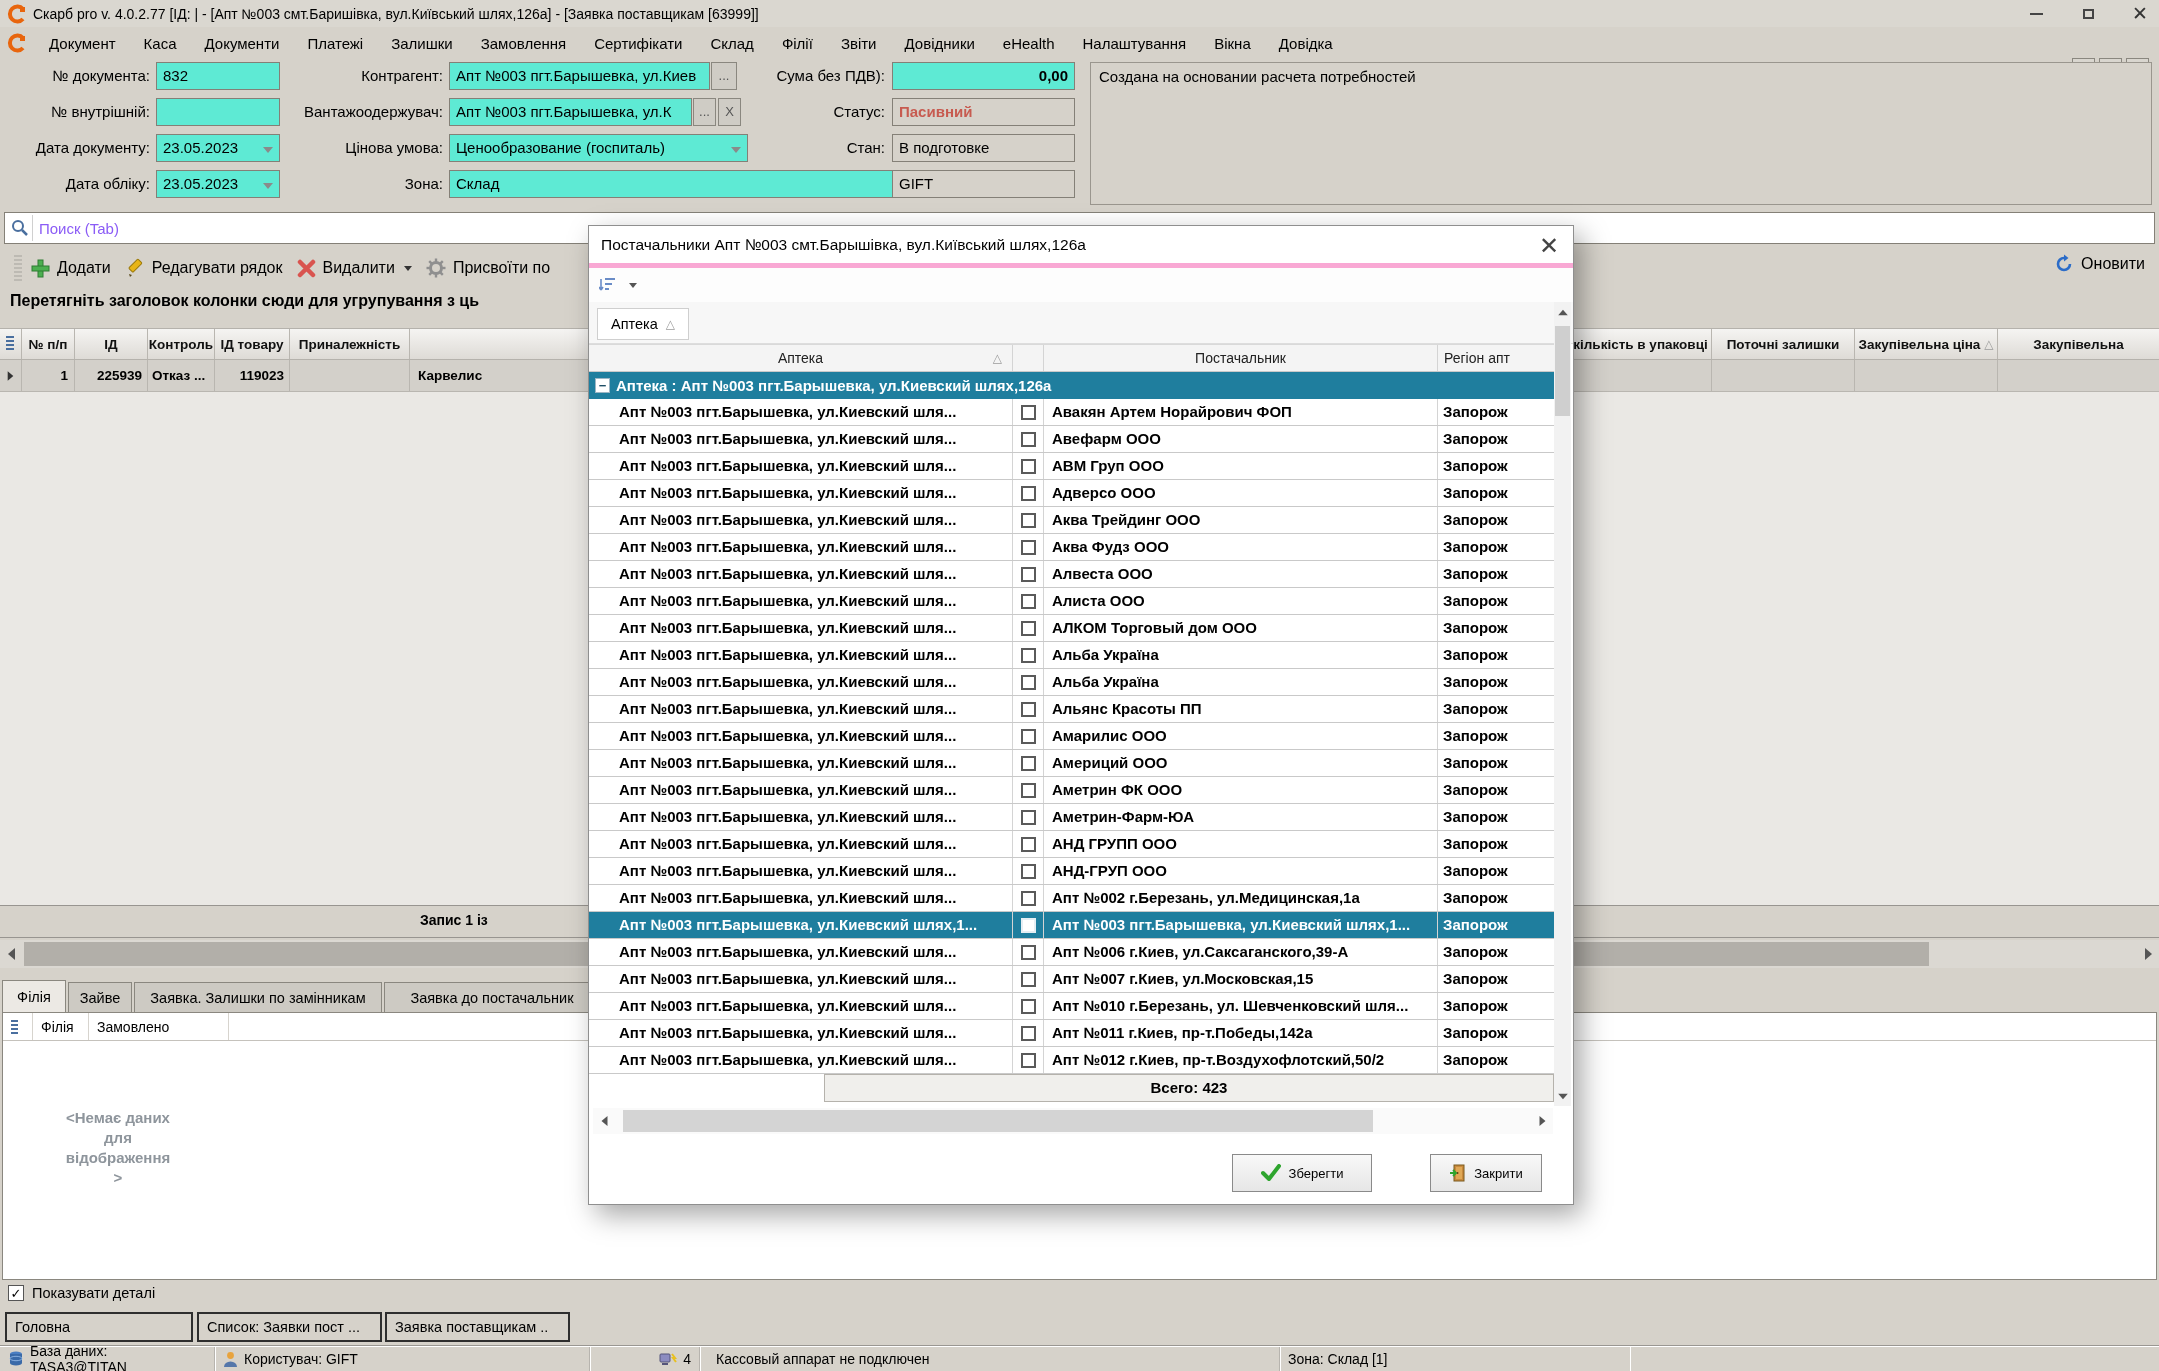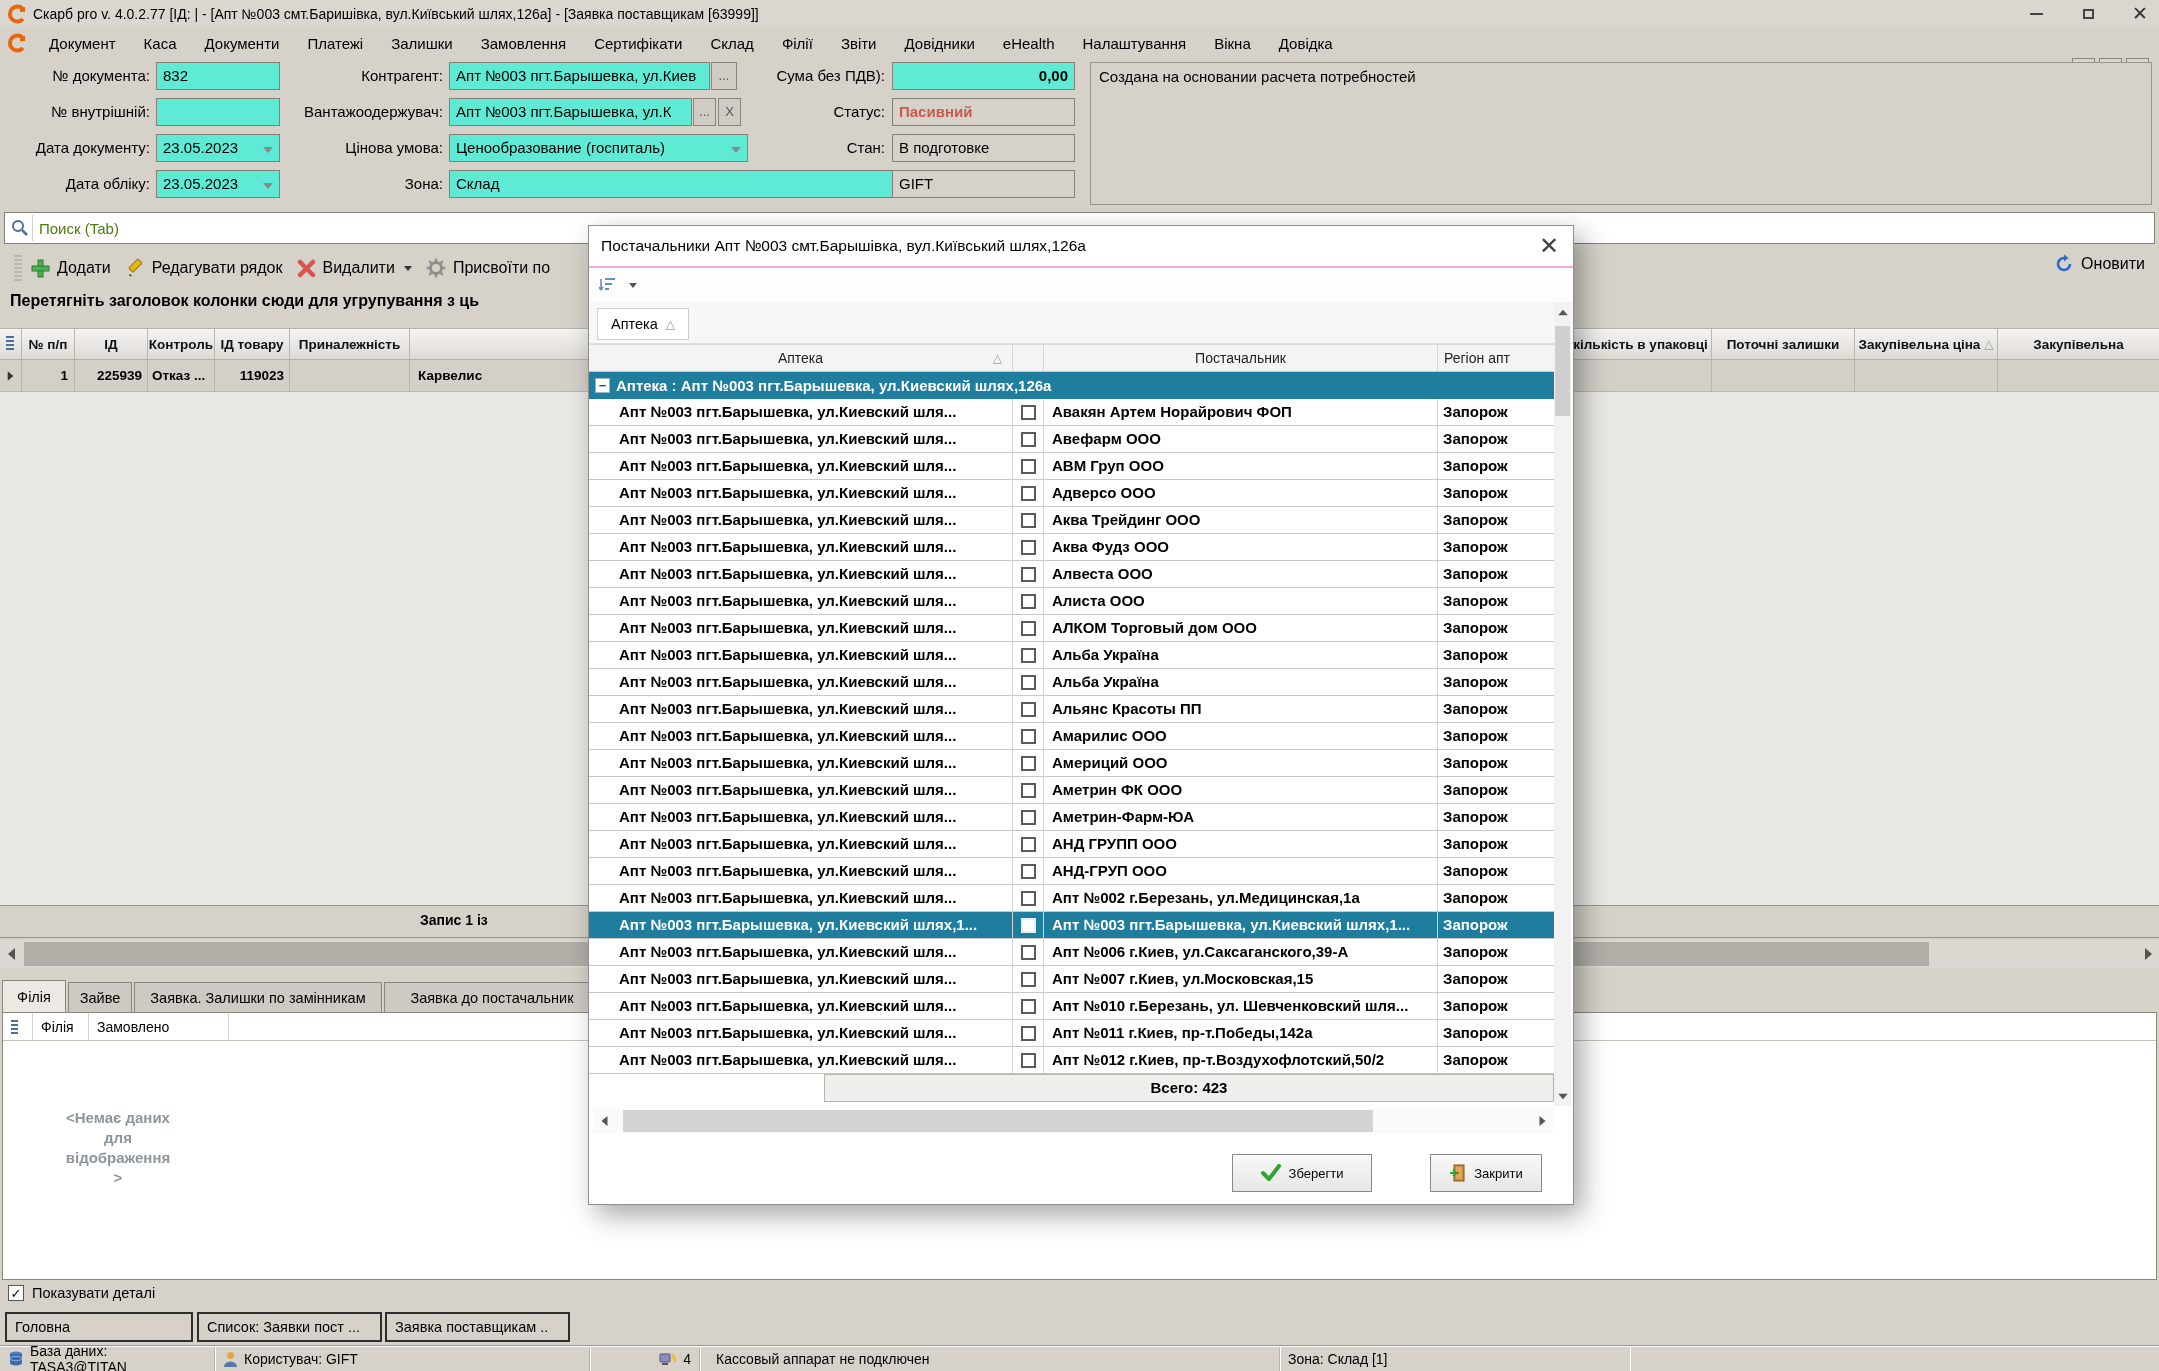--- a/index.html
+++ b/index.html
@@ -27,21 +27,21 @@
   .box { position:absolute; height:28px; line-height:26px; background:#5eead4; border:1px solid #848077; padding:0 6px; font-size:15px; white-space:nowrap; overflow:hidden; }
   .box.gray { background:#d6d2ca; }
   .box.bold { font-weight:bold; }
   .chev { position:absolute; right:6px; top:12px; width:0; height:0; border-left:5px solid transparent; border-right:5px solid transparent; border-top:6px solid #8a8a8a; }
   .smallbtn { position:absolute; height:28px; background:#cfccc5; border:1px solid #8a877f; text-align:center; line-height:26px; font-size:13px; color:#555; }
   .note { position:absolute; left:1090px; top:62px; width:1062px; height:143px; background:#d6d2ca; border:1px solid #9a968e; padding:5px 8px; font-size:15px; }
 
   
   .searchwrap { position:absolute; left:4px; top:212px; width:2151px; height:32px; background:#fff; border:1px solid #848077; display:flex; align-items:center; }
   .searchicon { width:26px; height:26px; margin-left:2px; border-right:1px solid #d0d0d0; display:flex; align-items:center; justify-content:center; }
-  .searchph { color:#4d7c0f; font-size:15px; margin-left:6px; }
+  .searchph { color:#8b5cf6; font-size:15px; margin-left:6px; }
   .toolbar { position:absolute; left:0; top:250px; width:100%; height:36px; display:flex; align-items:center; gap:14px; padding-left:14px; }
   .tbtn { display:flex; align-items:center; gap:7px; font-size:16px; white-space:nowrap; }
   .gripdots { width:8px; height:26px; background:repeating-linear-gradient(#bdbab3 0 2px, #d6d2ca 2px 4px); margin-right:-6px;}
   .caret { width:0;height:0;border-left:4px solid transparent;border-right:4px solid transparent;border-top:5px solid #333; margin-left:2px;}
   .refreshbtn { position:absolute; right:14px; top:4px; display:flex; align-items:center; gap:7px; font-size:16px; }
   .grouphint { position:absolute; left:10px; top:292px; font-size:16px; font-weight:bold; white-space:nowrap; }
 
   
   .gridheader { position:absolute; left:0; top:328px; width:100%; height:32px; background:linear-gradient(#f5f4f2,#dedbd6); border-top:1px solid #b5b2ac; border-bottom:1px solid #b5b2ac;font-weight:bold; }
   .gh { position:absolute; top:0; height:100%; border-right:1px solid #b9b6b0; font-size:13.5px; display:flex; align-items:center; justify-content:center; color:#111; overflow:hidden; white-space:nowrap; }
@@ -72,21 +72,21 @@
   .checkbox { width:16px; height:16px; border:1px solid #555; background:#fff; display:flex; align-items:center; justify-content:center; font-size:13px; font-family:"DejaVu Sans",sans-serif; }
   .wintabs { position:absolute; left:0; top:1312px; width:100%; height:32px; }
   .wtab { position:absolute; top:0; height:30px; border:2px solid #2e2e2e; background:#d6d2ca; font-size:14.5px; display:flex; align-items:center; padding:0 8px; white-space:nowrap; overflow:hidden; }
 
   
   .statusbar { position:absolute; left:0; top:1346px; width:100%; height:25px; background:#d6d2ca; border-top:1px solid #fff; box-shadow:0 -1px 0 #9a9792; display:flex; align-items:center; font-size:14px; }
   .ssec { display:flex; align-items:center; gap:6px; height:100%; padding:0 8px; border-right:1px solid #b7b4ae; box-shadow:1px 0 0 #fff; }
 
   
   .modal { position:absolute; left:588px; top:225px; width:986px; height:980px; background:#fff; border:1px solid #8f8f8f; box-shadow:8px 10px 26px rgba(0,0,0,0.35); z-index:10; }
-  .mtitle { position:absolute; left:0; top:0; width:100%; height:42px; background:#fff; border-bottom:2px solid #f9a8d4; display:flex; align-items:center; }
+  .mtitle { position:absolute; left:0; top:0; width:100%; height:42px; background:#fff; border-bottom:5px solid #f9a8d4; display:flex; align-items:center; }
   .mtitle span.txt { margin-left:12px; font-size:15.5px; }
   .mclose { position:absolute; right:14px; top:6px; font-size:24px; color:#444; font-family:"DejaVu Sans",sans-serif; font-weight:normal; }
   .mtoolbar { position:absolute; left:0; top:42px; width:100%; height:34px; background:#fdfdfd; display:flex; align-items:center; padding-left:10px; gap:8px;}
   .mgroupstrip { position:absolute; left:0; top:76px; width:100%; height:42px; background:#f7f7f7; border-bottom:1px solid #ddd; }
   .grouptab { position:absolute; left:8px; top:6px; width:92px; height:32px; background:#fff; border:1px solid #cfcfcf; display:flex; align-items:center; justify-content:center; gap:8px; font-size:14.5px;}
   .sorttri { color:#9a9a9a; font-size:12px; font-family:"DejaVu Sans",sans-serif; }
   .mheader { position:absolute; left:0; top:118px; width:968px; height:28px; background:#f4f4f4; border-top:1px solid #d9d9d9; border-bottom:1px solid #c9c9c9; }
   .mh { position:absolute; top:0; height:100%; display:flex; align-items:center; justify-content:center; font-size:14px; color:#222; border-right:1px solid #d4d4d4; overflow:hidden; white-space:nowrap;}
   .mgrouprow { position:absolute; left:0; top:146px; width:968px; height:27px; background:#1f7e9e; color:#fff; font-weight:bold; font-size:15px; display:flex; align-items:center; }
   .expander { width:15px; height:15px; background:#fff; border:1px solid #9db6c4; color:#1f4e66; display:flex; align-items:center; justify-content:center; font-size:13px; line-height:13px; margin:0 6px 0 6px; font-weight:bold;}

